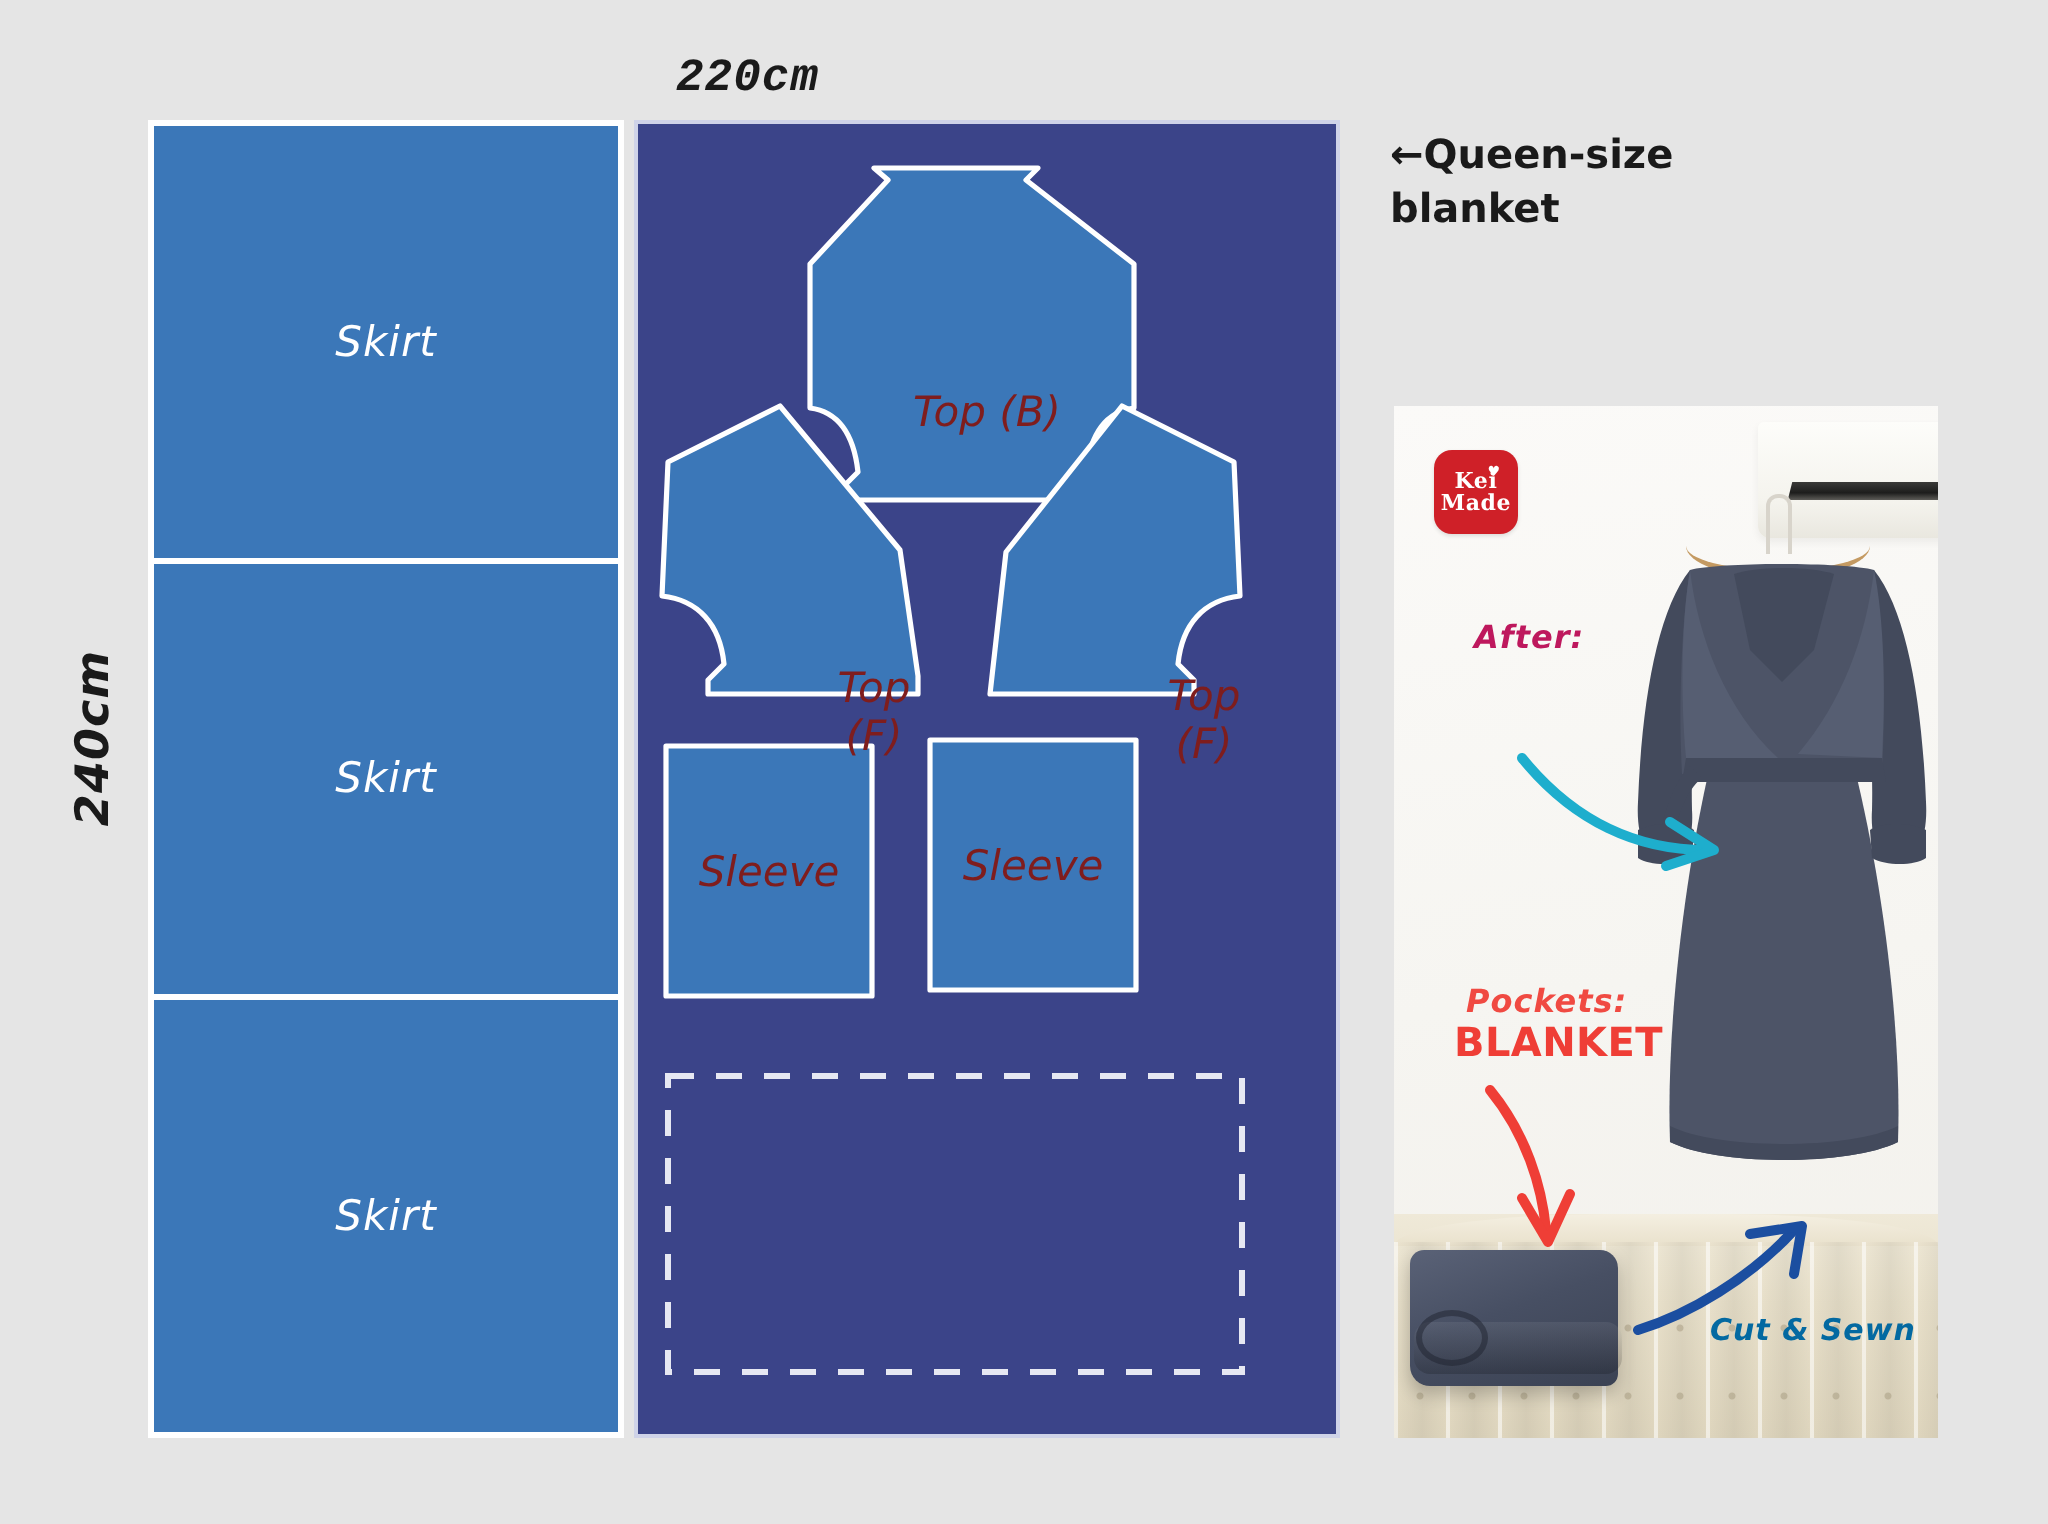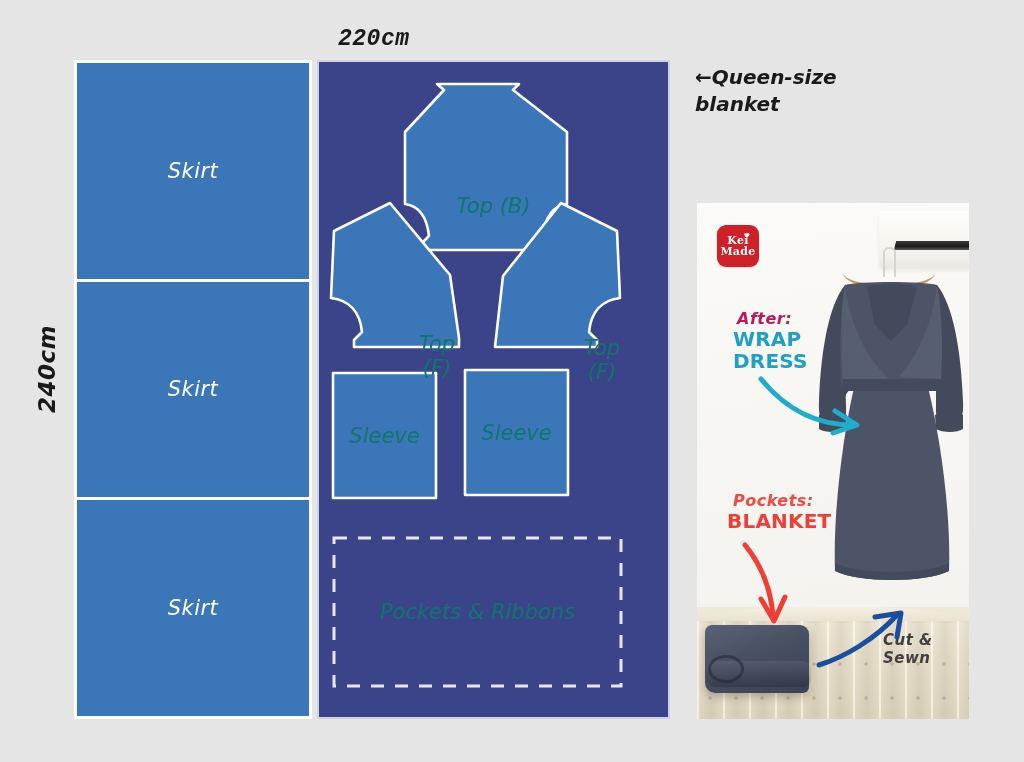--- a/index.html
+++ b/index.html
@@ -35,21 +35,20 @@
     transform: rotate(-90deg);
     transform-origin: 50% 50%;
   }
 
   
   #blanket-note {
     position: absolute;
     left: 695px; top: 64px;
     color: #1a1a1a;
     font-family: "DejaVu Sans", sans-serif;
-    font-style: italic;
     font-weight: 700;
     font-size: 20px;
     line-height: 1.35;
     white-space: pre-line;
   }
 
   
   #layout {
     position: absolute;
     left: 74px; top: 60px;
@@ -110,21 +109,21 @@
   }
   #pieces-svg rect.dashed {
     fill: none;
     stroke: #e6e8f2;
     stroke-width: 3;
     stroke-dasharray: 13 11;
   }
 
   .svg-label {
     position: absolute;
-    color: #0f766e;
+    color: #7f1d1d;
     font-family: "DejaVu Sans", sans-serif;
     font-style: italic;
     font-size: 21px;
     text-align: center;
     line-height: 1.15;
     white-space: pre-line;
     user-select: none;
   }
 
   
@@ -246,21 +245,21 @@
     font-weight: 700;
     font-size: 20px;
     line-height: 1.08;
     letter-spacing: 0.2px;
     white-space: pre-line;
   }
   #after-script { left: 40px; top: 106px; color: #be185d; }
   #after-bold   { left: 36px; top: 126px; color: #1e9fc4; }
   #before-script{ left: 36px; top: 288px; color: #f04a42; }
   #before-bold  { left: 30px; top: 308px; color: #ef3e36; }
-  #cutsewn-script { left: 158px; top: 428px; color: #404040; font-size: 15px; padding-left: 28px; }
+  #cutsewn-script { left: 158px; top: 453px; color: #0369a1; font-size: 15px; }
 
   
   #logo-badge {
     position: absolute;
     left: 20px; top: 22px;
     width: 42px; height: 42px;
     background: #cf2028;
     border-radius: 9px;
     box-shadow: 0 1px 2px rgba(0,0,0,0.12);
   }
@@ -334,21 +333,20 @@
     <rect class="dashed" x="17" y="478" width="287" height="148"></rect>
   </svg>
 
   <div class="svg-label" style="left:243px; top:134px; width:353px;">Top (B)</div>
   <div class="svg-label" style="left:308px; top:272px; width:110px;">Top
 (F)</div>
   <div class="svg-label" style="left:473px; top:276px; width:110px;">Top
 (F)</div>
   <div class="svg-label" style="left:259px; top:364px; width:103px;">Sleeve</div>
   <div class="svg-label" style="left:391px; top:361px; width:103px;">Sleeve</div>
-  <div class="svg-label" style="left:260px; top:540px; width:287px;">Pockets &amp; Ribbons</div>
 </div>
 
 <div id="photo">
   <div id="wall"></div>
 
   <div id="ac-unit">
     <div id="ac-vent"></div>
   </div>
 
   <div id="sofa">
@@ -382,22 +380,20 @@
 
     <path class="dress-dark" d="M 30 104 C 22 112 16 128 14 146 C 13 152 18 154 20 148 C 23 130 28 116 36 110 Z"></path>
 
     <path class="dress-dark" d="M 20 284 C 44 296 110 296 134 284 L 134 292 C 110 304 44 304 20 292 Z"></path>
 
     <path class="dress-dark" d="M 4 136 C 12 132 26 132 32 136 L 31 150 C 24 154 10 154 4 150 Z"></path>
     <path class="dress-dark" d="M 148 136 C 140 132 126 132 120 136 L 121 150 C 128 154 142 154 148 150 Z"></path>
   </svg>
 
   <div class="cap-script" id="after-script">After:</div>
-  <div class="cap-bold" id="after-bold">WRAP
-DRESS</div>
 
   <svg class="arrow" style="left:60px; top:172px;" width="110" height="62" viewBox="0 0 110 62">
     <path d="M 4 4 C 30 36 62 50 96 50" fill="none" stroke="#1eaecd" stroke-width="5" stroke-linecap="round"></path>
     <path d="M 78 36 L 100 50 L 76 58" fill="none" stroke="#1eaecd" stroke-width="5" stroke-linecap="round" stroke-linejoin="round"></path>
   </svg>
 
   <div class="cap-script" id="before-script">Pockets:</div>
   <div class="cap-bold" id="before-bold">BLANKET</div>
 
   <svg class="arrow" style="left:42px; top:338px;" width="60" height="90" viewBox="0 0 60 90">

